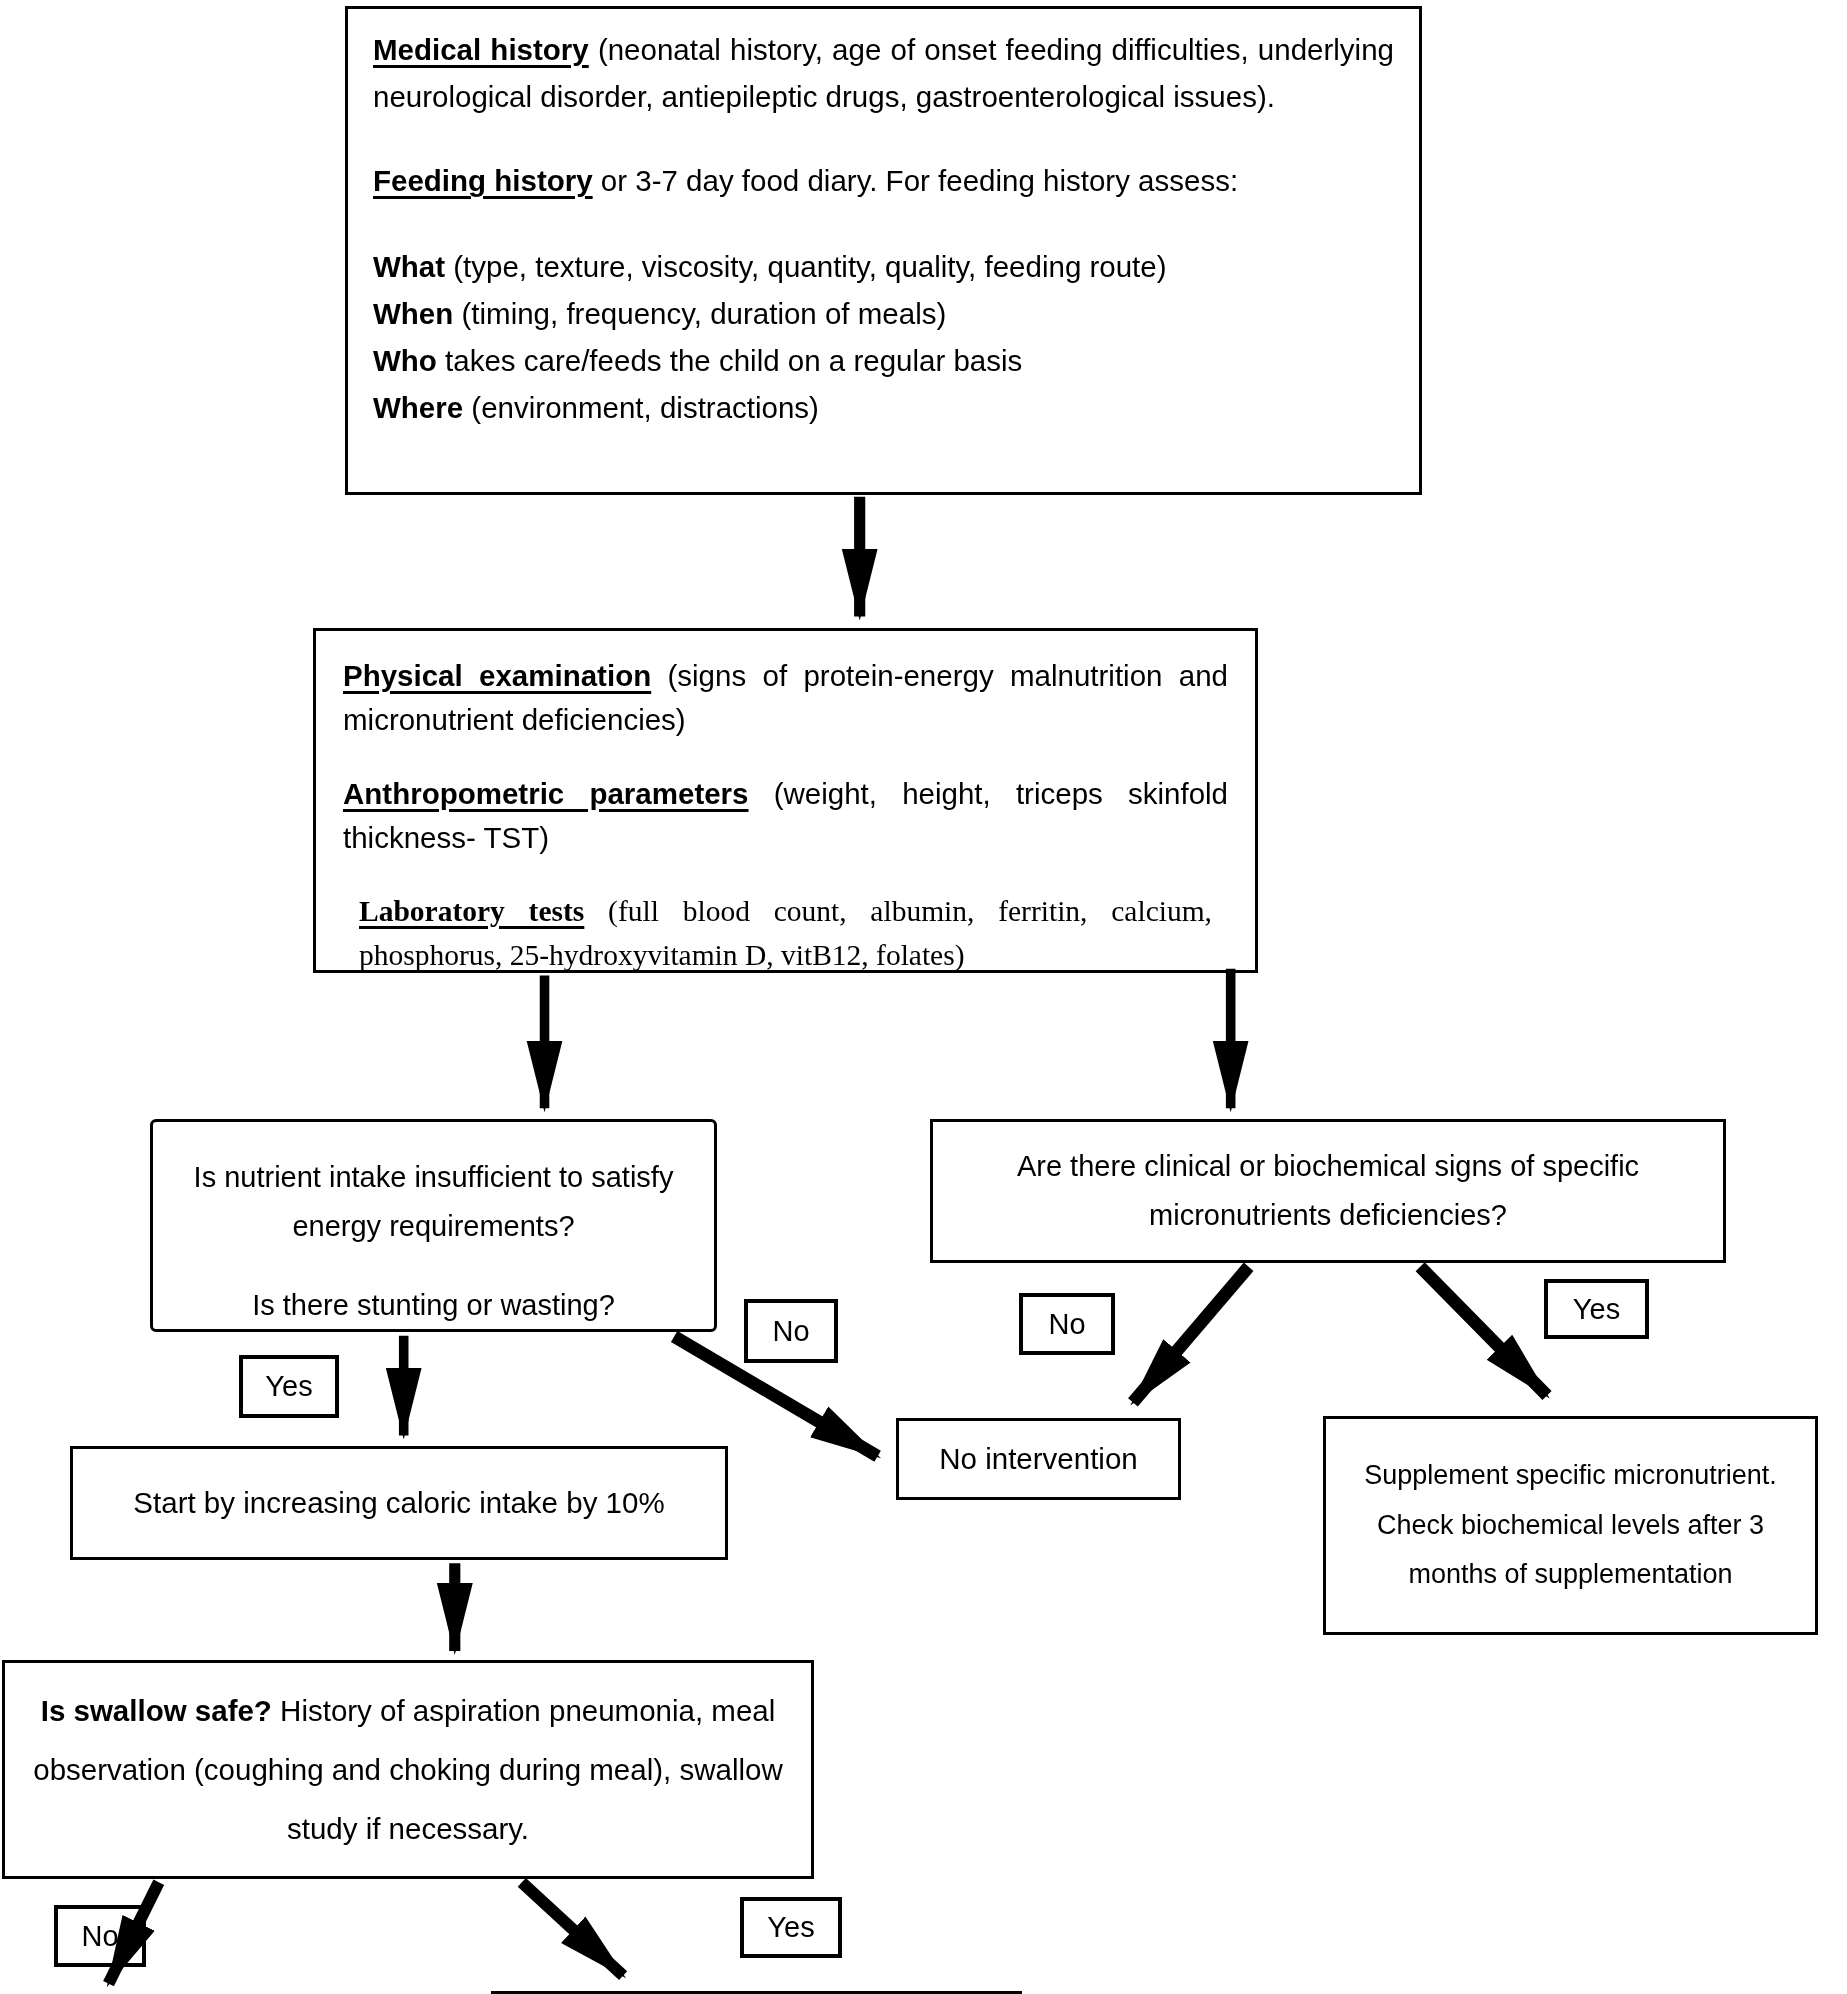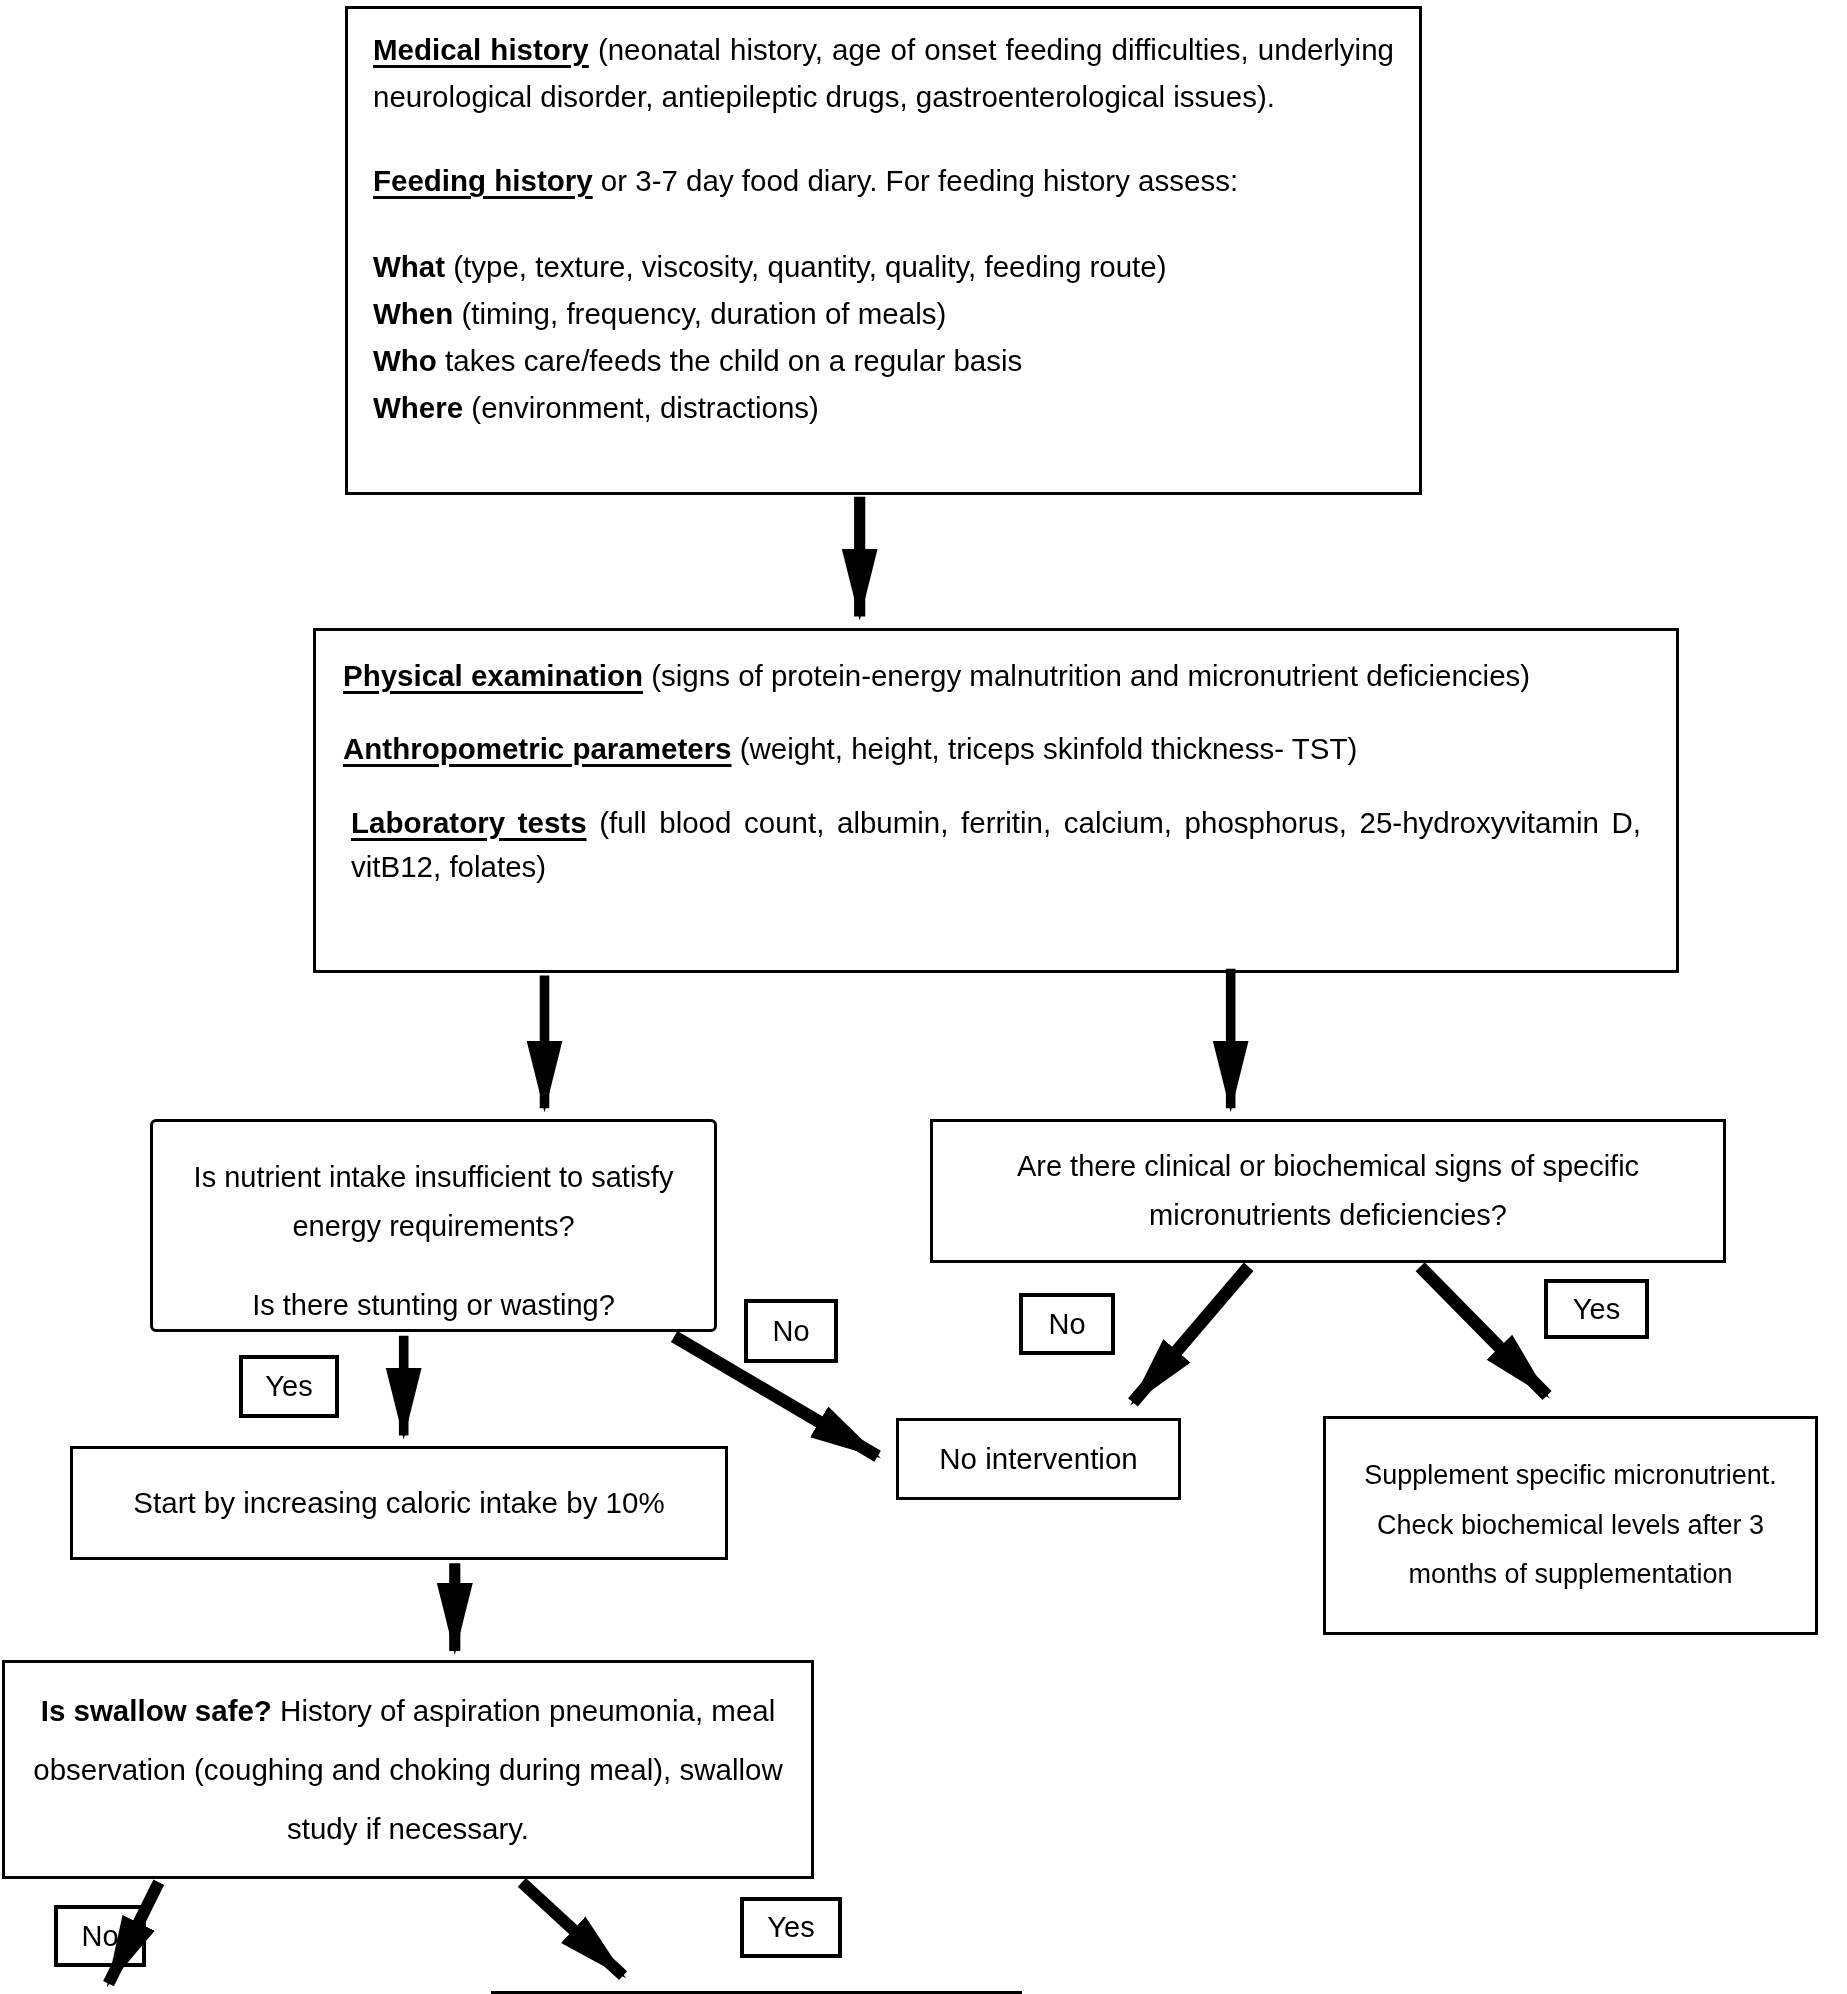--- a/index.html
+++ b/index.html
@@ -20,24 +20,24 @@
 
 <div class="box" style="left:345px;top:6px;width:1077px;height:489px;padding:17px 25px;font-size:29.5px;line-height:1.6;">
   <p class="jf" style="margin:0 0 37px 0;"><span class="hu">Medical history</span><span> (neonatal history, age of onset feeding difficulties, underlying neurological disorder, antiepileptic drugs, gastroenterological issues).</span></p>
   <p class="jf" style="margin:0 0 38px 0;"><span class="hu">Feeding history</span><span> or 3-7 day food diary. For feeding history assess:</span></p>
   <div><b>What</b><span> (type, texture, viscosity, quantity, quality, feeding route)</span></div>
   <div><b>When</b><span> (timing, frequency, duration of meals)</span></div>
   <div><b>Who</b><span> takes care/feeds the child on a regular basis</span></div>
   <div><b>Where</b><span> (environment, distractions)</span></div>
 </div>
 
-<div class="box" style="left:313px;top:628px;width:1366px;height:345px;padding:23px 27px;font-size:29.5px;line-height:1.5;">
+<div class="box" style="left:313px;top:628px;width:945px;height:345px;padding:23px 27px;font-size:29.5px;line-height:1.5;">
   <p class="jf" style="margin:0 0 29px 0;"><span class="hu">Physical examination</span><span> (signs of protein-energy malnutrition and micronutrient deficiencies)</span></p>
   <p class="jf" style="margin:0 0 29px 0;"><span class="hu">Anthropometric parameters</span><span> (weight, height, triceps skinfold thickness- TST)</span></p>
-  <p class="jf" style="margin:8px;"><span class="hu">Laboratory tests</span><span> (full blood count, albumin, ferritin, calcium, phosphorus, 25-hydroxyvitamin D, vitB12, folates)</span></p>
+  <p class="jf" style="margin:16px;font-family:Liberation Serif, serif;"><span class="hu">Laboratory tests</span><span> (full blood count, albumin, ferritin, calcium, phosphorus, 25-hydroxyvitamin D, vitB12, folates)</span></p>
 </div>
 
 <div class="box" style="left:150px;top:1119px;width:567px;height:213px;padding:31px 28px;font-size:29px;line-height:1.7;text-align:center;border-radius:6px;">
   <div>Is nutrient intake insufficient to satisfy energy requirements?</div>
   <div style="margin-top:29px;">Is there stunting or wasting?</div>
 </div>
 
 <div class="box ctr" style="left:930px;top:1119px;width:796px;height:144px;padding:18px 28px;font-size:29px;line-height:1.7;">
   <div>Are there clinical or biochemical  signs of specific micronutrients deficiencies?</div>
 </div>

